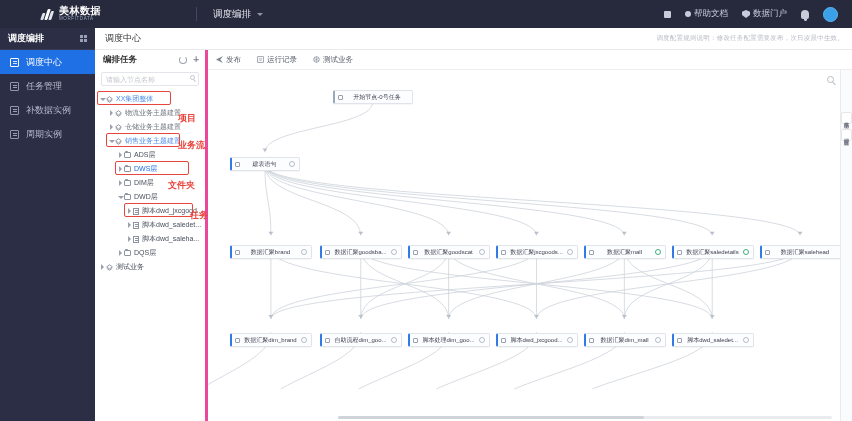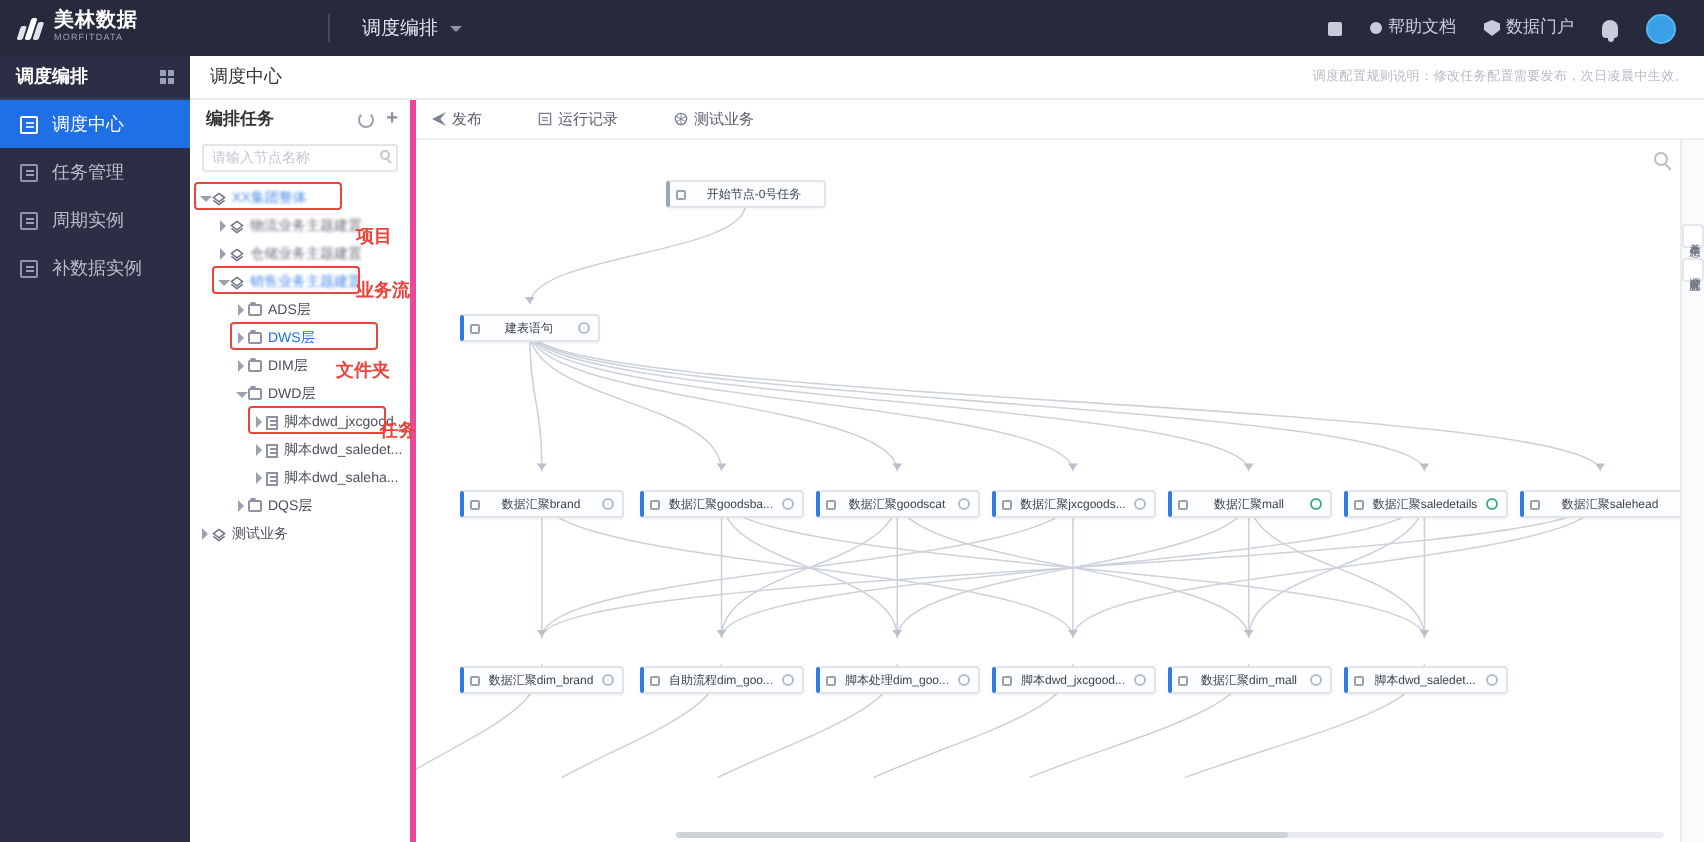--- a/index.html
+++ b/index.html
@@ -10,21 +10,21 @@
     color:#333;
     background:#f0f2f5;
   }
   .app { position:relative; width:852px; height:421px; }
 
   
   .topbar {
     position:absolute; top:0; left:0; width:852px; height:28px;
     background:#27293d; display:flex; align-items:center;
   }
-  .logo-wrap { display:flex; align-items:center; padding-left:10px; width:160px; }
+  .logo-wrap { display:flex; align-items:center; padding-left:10px; width:160px;margin-left:32px; }
   .logo-mark { display:flex; gap:1px; transform:skewX(-18deg); margin-right:6px; }
   .logo-mark i { display:block; width:3px; height:11px; background:#fff; border-radius:1px; }
   .logo-mark i:nth-child(1){ height:7px; margin-top:4px; background:#dfe3ec;}
   .logo-mark i:nth-child(2){ height:11px; }
   .logo-mark i:nth-child(3){ height:9px; margin-top:2px; background:#dfe3ec;}
   .logo-text { line-height:1; }
   .logo-cn { font-size:10px; color:#fff; font-weight:bold; letter-spacing:.5px; }
   .logo-en { font-size:4.5px; color:#9aa3b8; letter-spacing:.6px; margin-top:1px;}
   .topbar-divider { width:1px; height:14px; background:#444761; margin:0 16px 0 4px; }
   .app-switch { display:flex; align-items:center; gap:6px; color:#e4e6ef; font-size:9.5px; }
@@ -106,21 +106,21 @@
   .ico-file:after{content:"";position:absolute;left:1px;top:1.5px;width:3px;height:1px;background:#8d93a1;box-shadow:0 2px 0 #8d93a1;}
   .blur { filter: blur(0.7px); opacity:.82; }
   .tnode.sel-blue { color:#1f6fe5; }
 
   
   .anno-box { position:absolute; border:1.2px solid #e8453c; border-radius:2px; pointer-events:none; }
   .anno-label { position:absolute; color:#e8453c; font-size:9px; font-weight:bold; white-space:nowrap; }
 
   
   .canvaswrap { flex:1; position:relative; background:#fff; }
-  .cv-toolbar { height:20px; display:flex; align-items:center; gap:28px; padding-left:8px; border-bottom:1px solid #eceef1;}
+  .cv-toolbar { height:20px; display:flex; align-items:center; gap:16px; padding-left:8px; border-bottom:1px solid #eceef1;}
   .cv-btn { display:flex; align-items:center; gap:3px; font-size:7.5px; color:#585e6b; cursor:pointer;}
   .send-ico { width:7px;height:7px; color:#7b8291;}
   .cv-canvas { position:absolute; top:20px; left:0; right:0; bottom:0; overflow:hidden; background:#fff; }
   .cv-search { position:absolute; right:18px; top:6px; width:7px;height:7px;border:1px solid #b9bdc7;border-radius:50%; }
   .cv-search:after{content:"";position:absolute;right:-2.5px;bottom:-2px;width:4px;height:1px;background:#b9bdc7;transform:rotate(45deg);}
 
   .node {
     position:absolute; height:14px; background:#fcfdfe; border:1px solid #e0e4ea;
     border-left:2.5px solid #2f7ae5; border-radius:2px;
     display:flex; align-items:center; gap:3px; padding:0 4px 0 3px;
@@ -199,25 +199,25 @@
     <div class="sb-item active">
       <span class="box-ico"></span>
       <span>调度中心</span>
     </div>
     <div class="sb-item">
       <span class="box-ico"></span>
       <span>任务管理</span>
     </div>
     <div class="sb-item">
       <span class="box-ico"></span>
-      <span>周期实例</span>
+      <span>补数据实例</span>
     </div>
     <div class="sb-item">
       <span class="box-ico"></span>
-      <span>补数据实例</span>
+      <span>周期实例</span>
     </div>
   </div>
 
   <div class="content">
 
     <div class="breadcrumbbar">
       <span class="bc-text">调度中心</span>
       <span class="notice">调度配置规则说明：修改任务配置需要发布，次日凌晨中生效。</span>
     </div>
 

